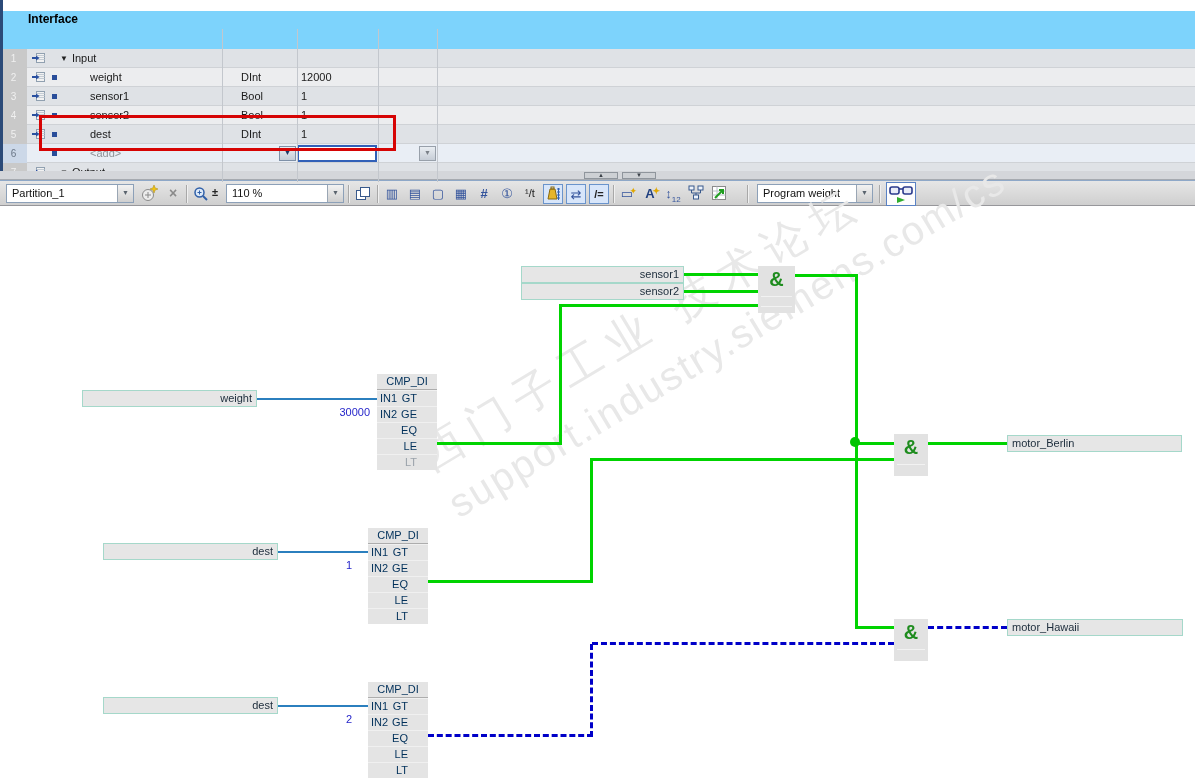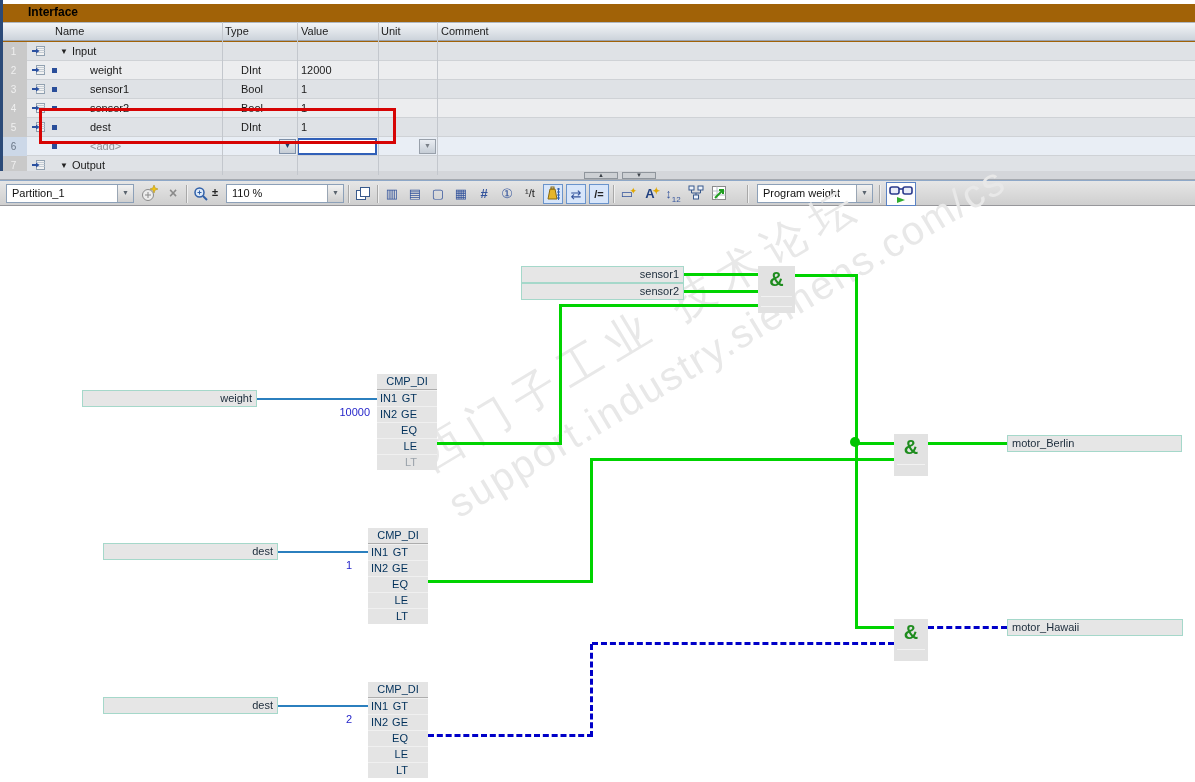--- a/index.html
+++ b/index.html
@@ -1,19 +1,19 @@
 <!DOCTYPE html>
 <html><head>
 <meta charset="utf-8">
 <style>
   html,body{margin:0;padding:0}
   body{width:1195px;height:782px;position:relative;overflow:hidden;
        font-family:"Liberation Sans",sans-serif;background:#fff;font-size:11px;color:#1a1a1a}
   
-  .iface{position:absolute;left:0;top:4px;width:1195px;height:171px;background:#a16207}
+  .iface{position:absolute;left:0;top:11px;width:1195px;height:171px;background:#7dd3fc}
   .leftstrip{position:absolute;left:0;top:0;width:3px;height:206px;background:#2b4a78}
   .iface-title{position:absolute;left:28px;top:1px;font-size:12px;font-weight:bold;color:#000}
   .thead{position:absolute;left:0;top:18px;width:1195px;height:19px;
          background:linear-gradient(#f3f5f7,#ccd3db);border-top:1px solid #aeb6c0;border-bottom:1px solid #9aa2ac;box-sizing:border-box}
   .thead span{position:absolute;top:2px;font-size:11px;color:#1c1c1c}
   .colsep{position:absolute;top:18px;width:1px;height:153px;background:#c3c7cd;z-index:3}
   .trow{position:absolute;left:0;width:1195px;height:19px;line-height:19px;font-size:11px}
   .bgA{background:#dfe2e6}.bgB{background:#ecedef}.bgSel{background:#e9eef5}
   .trow .cell{position:absolute;top:0;height:19px;overflow:hidden;white-space:nowrap}
   .c-num{left:0;width:27px;background:#c9c9c9;color:#f0f0f0;text-align:center;font-size:10px}
@@ -77,27 +77,20 @@
         font-weight:bold;font-size:20px;z-index:5;line-height:26px}
   .gate .gsep{position:absolute;left:3px;right:3px;height:1px;background:#f2f2f2}
   .const{position:absolute;width:100px;font-size:11px;color:#1f1fc8;text-align:right;z-index:4}
 </style>
 </head>
 <body>
 
 <div class="iface">
   <div class="iface-title">Interface</div>
 
-  <div class="thead">
-    <span style="left:55px">Name</span>
-    <span style="left:225px">Type</span>
-    <span style="left:301px">Value</span>
-    <span style="left:381px">Unit</span>
-    <span style="left:441px">Comment</span>
-  </div>
   <div class="colsep" style="left:222px"></div>
   <div class="colsep" style="left:297px"></div>
   <div class="colsep" style="left:378px"></div>
   <div class="colsep" style="left:437px"></div>
 
   <div class="trow bgA" style="top:38px">
     <div class="cell c-num">1</div>
     <div class="cell c-icon"><svg width="14" height="12" style="margin-top:3px">
           <rect x="4.5" y="1.5" width="8" height="9" fill="#f2f2f2" stroke="#90a0b0"></rect>
           <path d="M4.5 3.5h8M4.5 5.5h8M4.5 7.5h8" stroke="#c4ccd4"></path>
@@ -326,21 +319,21 @@
   <div class="prow">
       <span class="pr">EQ</span>
     </div>
   <div class="prow">
       <span class="pr">LE</span>
     </div>
   <div class="prow">
       <span class="pr ltgray">LT</span>
     </div>
 </div>
-<div class="const" style="left:270px;top:406px">10000</div>
+<div class="const" style="left:270px;top:406px">30000</div>
 
 <div class="cmp" style="left:368px;top:528px">
   <div class="hd">CMP_DI</div>
   <div class="prow">
       <span class="pl">IN1</span>
       <span class="pr">GT</span>
     </div>
   <div class="prow">
       <span class="pl">IN2</span>
       <span class="pr">GE</span>

